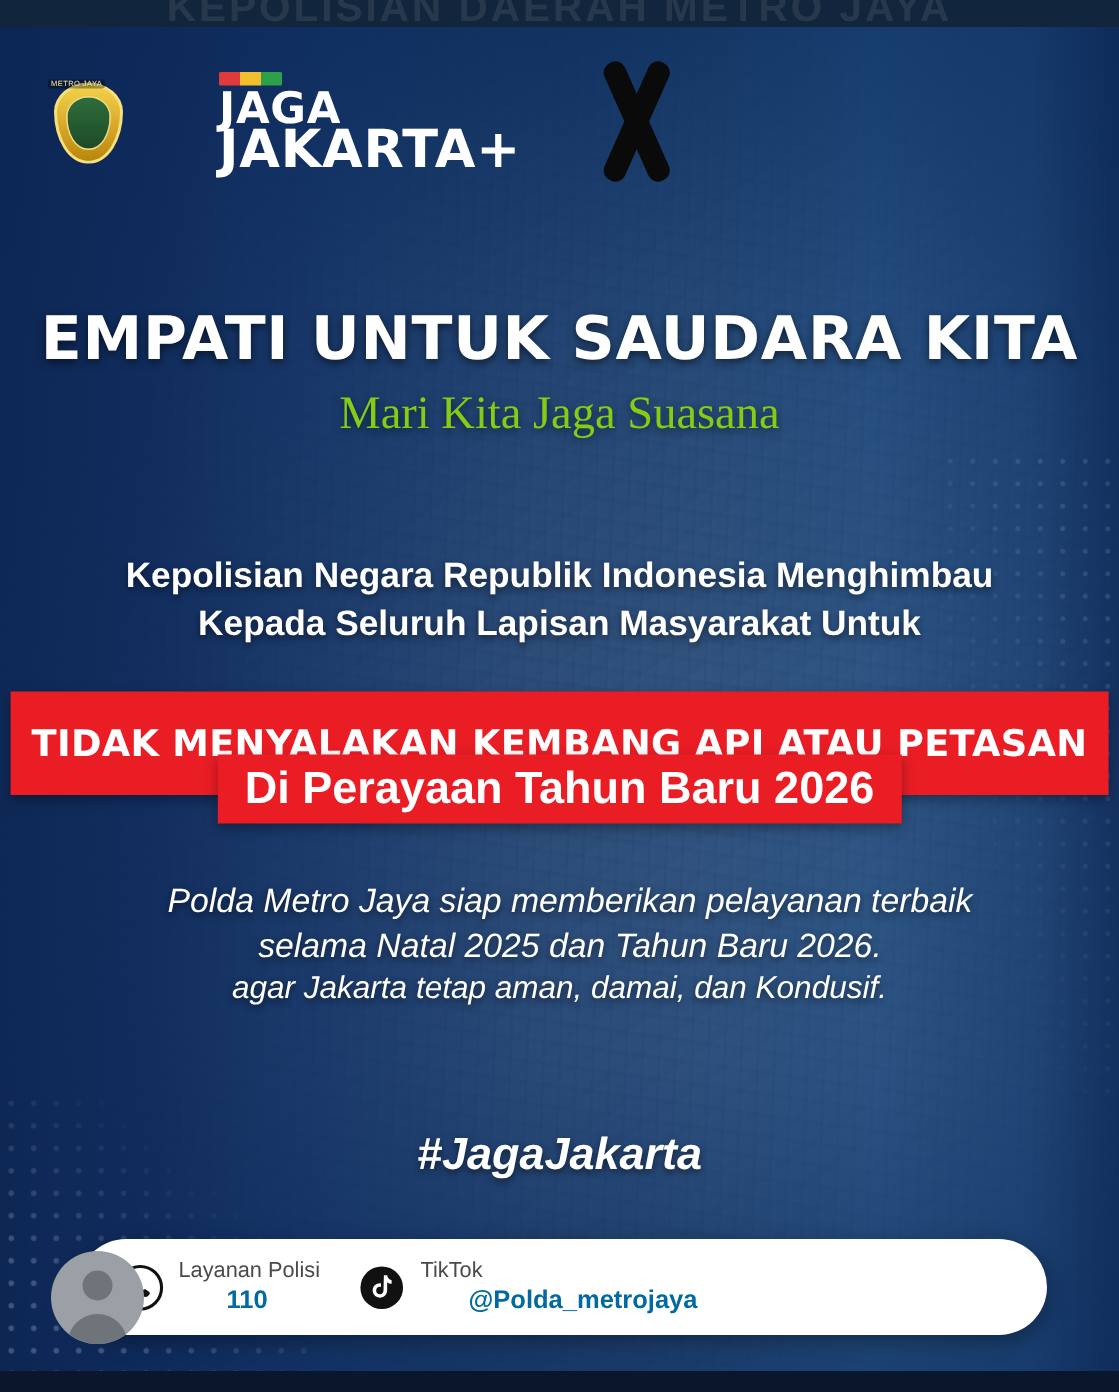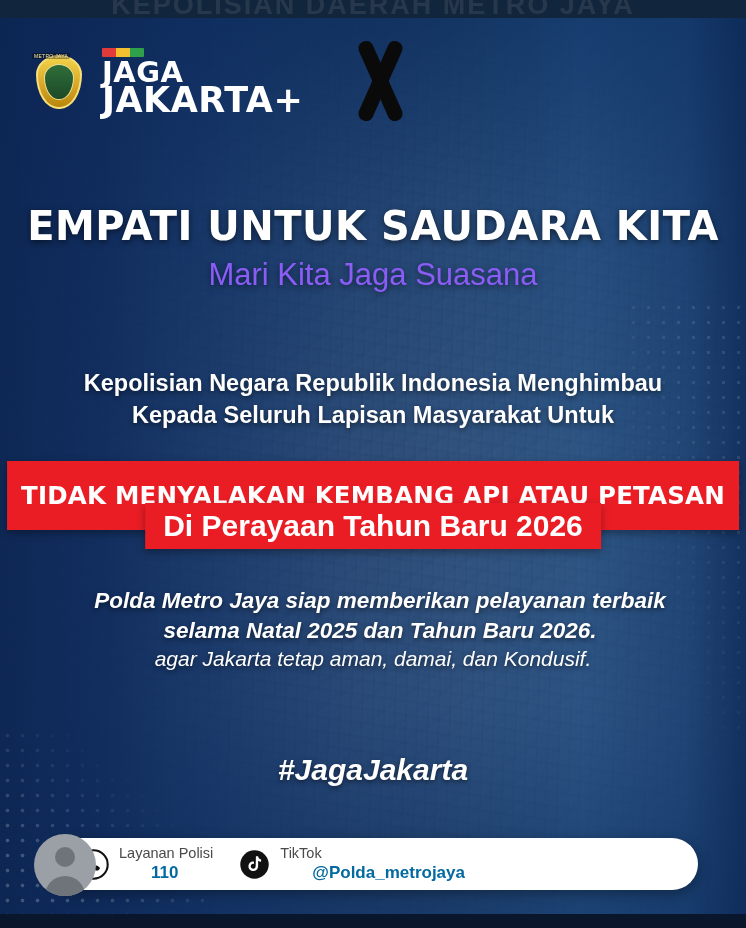--- a/index.html
+++ b/index.html
@@ -106,20 +106,21 @@
   .police-emblem .ribbon {
     position: absolute; top: 2px; left: 2px;
     font-size: 5px; color: #ffe9a3; letter-spacing: .3px;
     background: rgba(0,0,0,.35);
     padding: 0 2px; border-radius: 2px;
     white-space: nowrap;
   }
   .jaga-wordmark {
     display: flex; flex-direction: column;
     line-height: .86;
+    margin-left: 44px;
   }
   .jaga-flag {
     width: 42px; height: 9px;
     background: linear-gradient(90deg,#e03a3a 0 33%, #f2c02e 33% 66%, #2fa04a 66% 100%);
     margin-bottom: 3px;
     border-radius: 1px;
   }
   .jaga-line1, .jaga-line2 {
     color: #ffffff;
     font-weight: bold;
@@ -153,24 +154,25 @@
   .headline .h1 {
     color: #ffffff;
     font-weight: bold;
     font-size: 40px;
     letter-spacing: .5px;
     text-shadow: 0 2px 6px rgba(0,0,0,.55);
     font-family: "DejaVu Sans", sans-serif;
   }
   .headline .h2 {
     margin-top: 8px;
-    color: #8b5cf6;
+    color: #84cc16;
     font-size: 31px;
     font-weight: 400;
     text-shadow: 0 2px 6px rgba(0,0,0,.5);
+    font-family: Liberation Serif, serif;
   }
 
   
   .himbauan {
     position: absolute;
     top: 350px; left: 0; right: 0;
     text-align: center;
     color: #ffffff;
     font-size: 23.5px;
     font-weight: 600;
@@ -205,39 +207,39 @@
   
   .closing {
     position: absolute;
     top: 568px; left: 0; right: 0;
     text-align: center;
     color: #ffffff;
     font-style: italic;
     line-height: 1.32;
     text-shadow: 0 2px 5px rgba(0,0,0,.5);
   }
-  .closing .bold-l { font-size: 22.5px; font-weight: bold; display:block;padding-left:14px; }
+  .closing .bold-l { font-size: 22.5px; font-weight: normal; display:block;padding-left:14px; }
   .closing .soft-l { font-size: 21px; font-weight: 400; display:block; }
 
   .hashtag {
     position: absolute;
     top: 735px; left: 0; right: 0;
     text-align: center;
     color: #ffffff;
     font-size: 30px;
     font-style: italic;
     font-weight: bold;
     text-shadow: 0 2px 5px rgba(0,0,0,.5);
   }
 
   
   .footer {
     position: absolute;
     left: 52px; bottom: 38px;
-    width: 646px; height: 52px;
+    width: 646px; height: 64px;
     background: #ffffff;
     border-radius: 32px;
     display: flex; align-items: center;
     padding: 0 26px;
     gap: 26px;
     box-shadow: 0 4px 14px rgba(0,0,0,.35);
   }
   .f-item { display: flex; align-items: center; gap: 10px; }
   .f-item .labels { display: flex; flex-direction: column; line-height: 1.18; }
   .f-item .t1 { font-size: 14.5px; color: #4a4a4a; }

